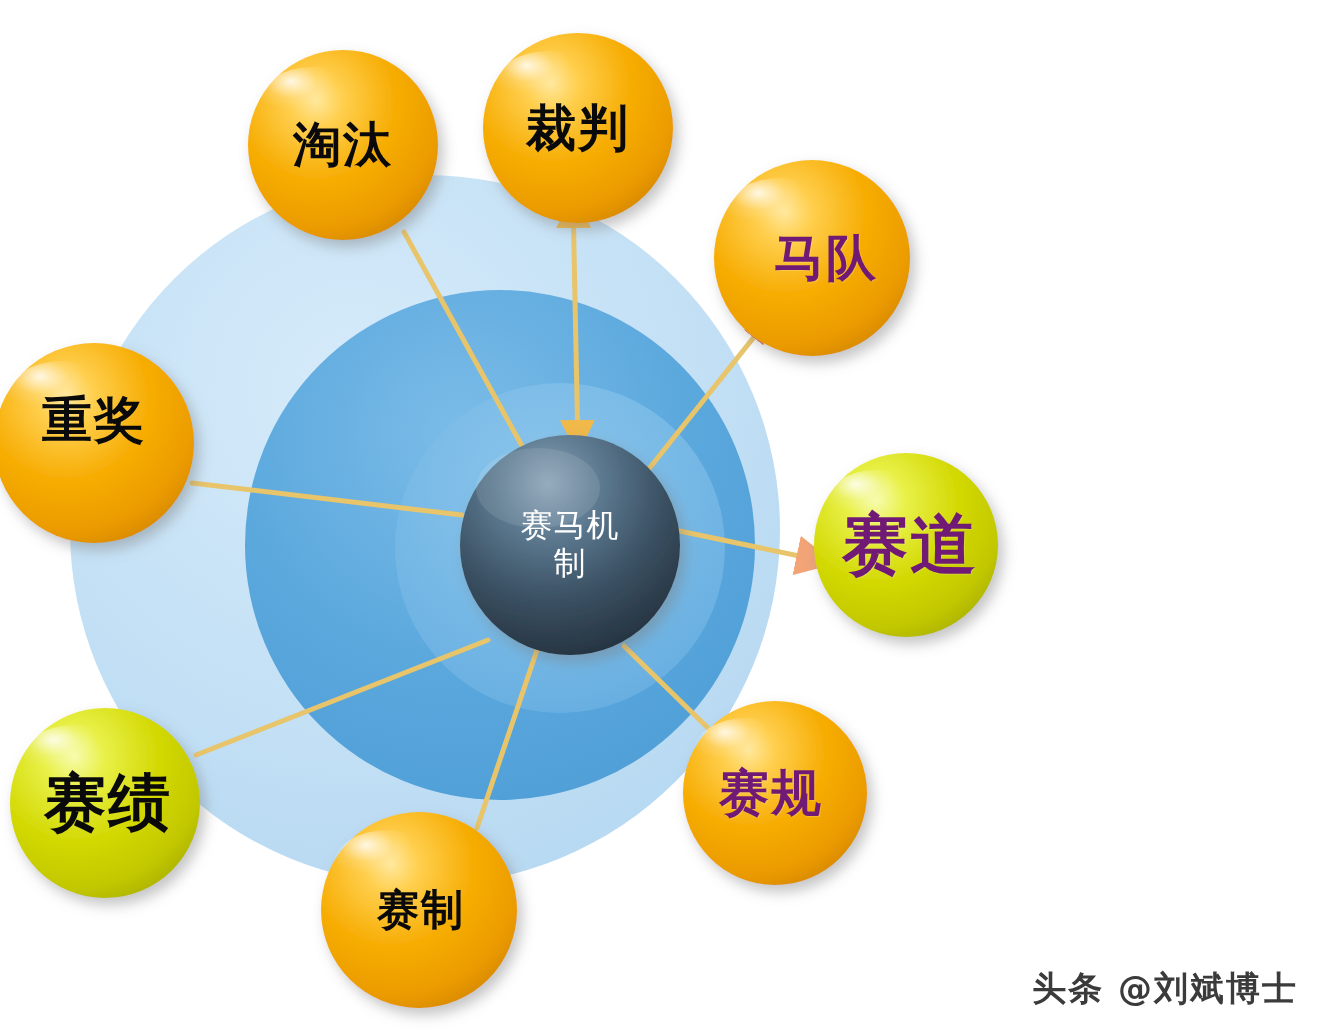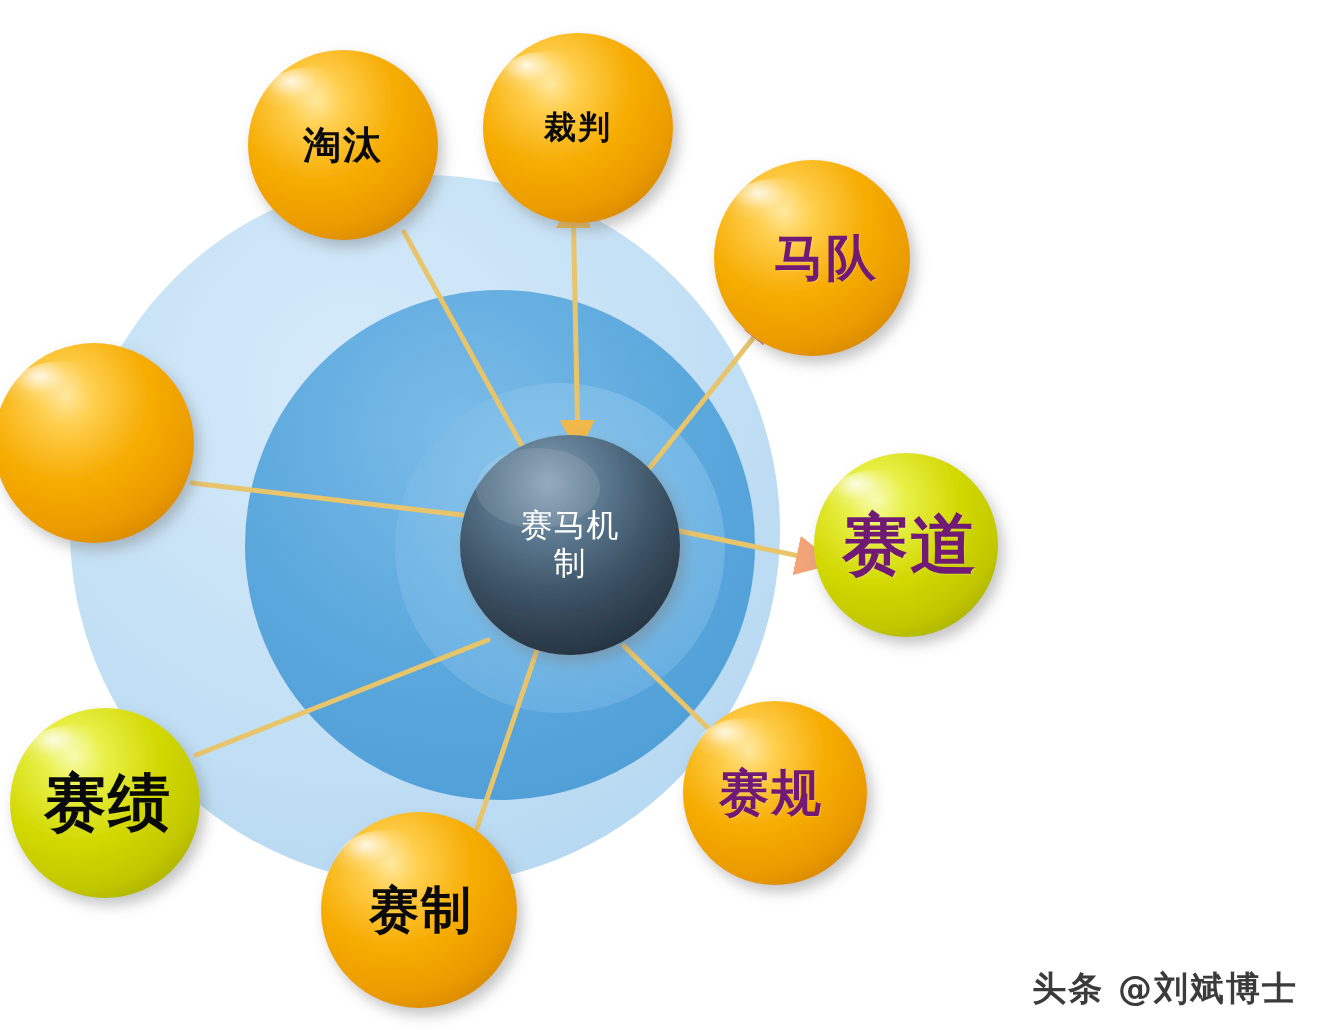--- a/index.html
+++ b/index.html
@@ -186,23 +186,24 @@
         <ellipse cx="62" cy="396" rx="55" ry="35" fill="url(#gradAmberGloss)"></ellipse>
       </g>
     </g>
   </svg>
 
   <div class="center-label" style="left:570px; top:545px; font-size:32px;">
     <div>赛马机</div>
     <div>制</div>
   </div>
 
-  <div class="node-label black" style="left:343px; top:145px; font-size:38px;">淘汰</div>
-  <div class="node-label black" style="left:578px; top:128px; font-size:32px;">裁判</div>
+  <div class="node-label black" style="left:343px; top:145px; font-size:48px;">淘汰</div>
+  <div class="node-label black" style="left:578px; top:128px; font-size:50px;">裁判</div>
   <div class="node-label dark-green" style="left:826px; top:258px; font-size:50px;">马队</div>
   <div class="node-label dark-green" style="left:910px; top:545px; font-size:66px;">赛道</div>
   <div class="node-label dark-green" style="left:771px; top:793px; font-size:50px;">赛规</div>
-  <div class="node-label black" style="left:421px; top:910px; font-size:50px;">赛制</div>
+  <div class="node-label black" style="left:421px; top:910px; font-size:42px;">赛制</div>
   <div class="node-label black" style="left:108px; top:803px; font-size:62px;">赛绩</div>
+  <div class="node-label black" style="left:94px; top:420px; font-size:50px;">重奖</div>
 
   <div id="watermark">头条 @刘斌博士</div>
 
 </div>
 
 </body></html>

